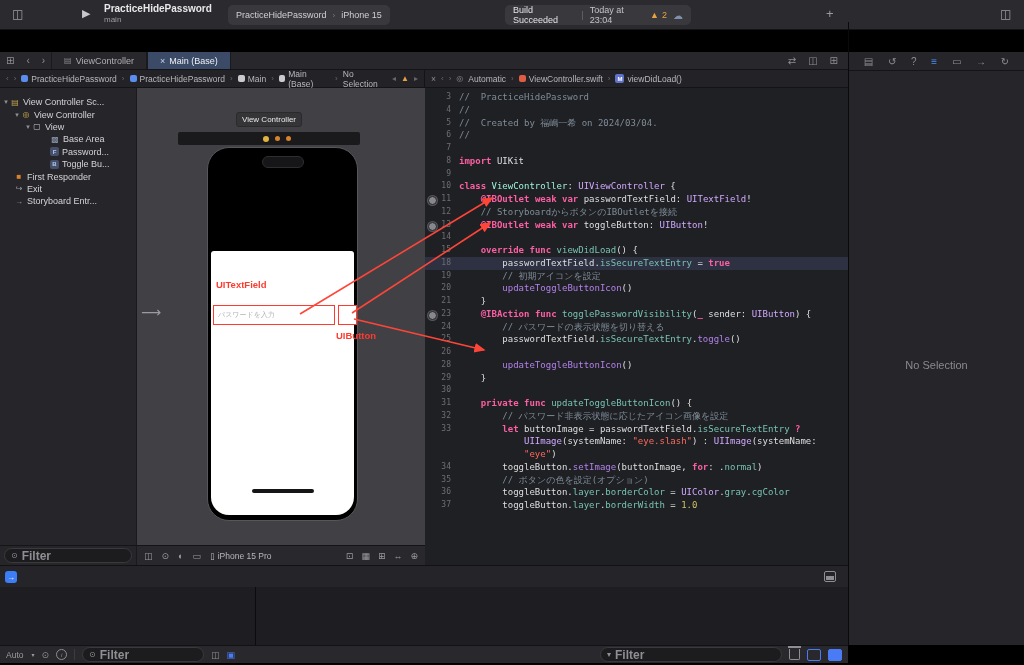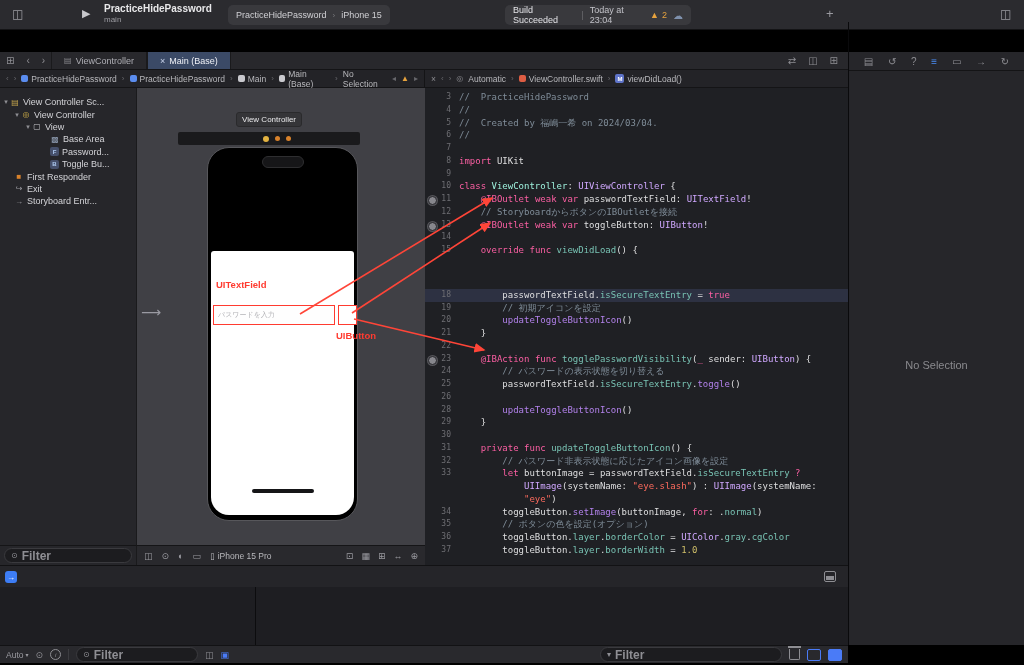--- a/index.html
+++ b/index.html
@@ -61,24 +61,24 @@
   #pw-field{left:5px;top:157px;width:122px;height:20px;background:#fefefe;border:1.5px solid #ff3b30;}
   #pw-placeholder{font-size:7px;color:#b0b0b4;line-height:17px;padding-left:4px;display:block;}
   #toggle-btn{left:130px;top:157px;width:19px;height:20px;background:#fff;border:1.5px solid #ff3b30;}
   #home-bar{left:50%;transform:translateX(-50%);top:341px;width:62px;height:4px;background:#151517;border-radius:2px;}
   .annot{color:#ff3b30;font-weight:bold;font-size:9.5px;}
   #annot-textfield{left:8px;top:131px;}
   #annot-button{left:128px;top:182px;}
   
   #editor{left:425px;top:88px;width:423px;height:477px;background:#1f2024;overflow:hidden;padding-top:3px;}
   .code-line{height:12.75px;line-height:12.75px;position:relative;padding-left:34px;white-space:pre;font-family:"DejaVu Sans Mono",monospace;font-size:9px;}
-  .code-line.hl{background:#2d3142;margin-top:32px;}
+  .code-line.hl{background:#2d3142;}
   .ln{position:absolute;left:0;top:0;width:26px;text-align:right;color:#6e6e73;font-size:8px;}
   .conn{position:absolute;left:3px;top:3px;width:7px;height:7px;border-radius:50%;background:#87878d;border:1px solid #26262a;box-shadow:0 0 0 1px #55555a;}
-  .tk-kw{color:#fc5fa3;font-weight:400}.tk-cm{color:#7f8c98}.tk-str{color:#fc6a5d}
+  .tk-kw{color:#fc5fa3;font-weight:700}.tk-cm{color:#7f8c98}.tk-str{color:#fc6a5d}
   .tk-num{color:#d0bf69}.tk-tyP{color:#d0a8ff}.tk-tyM{color:#9ef1dd}
   .tk-fnc{color:#b281eb}.tk-prp{color:#78c2b3}.tk-pl{color:#dfdfe0}
   
   #outline-filterbar{left:0;top:545px;width:137px;height:20px;background:#26262a;border-top:1px solid #151517;border-right:1px solid #1a1a1c;display:flex;align-items:center;padding:0 4px;}
   .filter-pill{background:#1c1c1f;border:1px solid #3a3a3e;border-radius:8px;height:13px;display:flex;align-items:center;gap:4px;padding:0 6px;flex:1;}
   .filter-pill .ph{color:#8e8e93;font-size:12px;font-weight:bold;}
   .filter-pill .fi{color:#8e8e93;font-size:8px;}
   #canvas-bar{left:137px;top:545px;width:288px;height:20px;background:#29292d;border-top:1px solid #151517;display:flex;align-items:center;gap:9px;padding:0 7px;color:#9a9aa0;font-size:9px;}
   #device-label{color:#b8b8bc;font-size:8.5px;display:flex;gap:3px;align-items:center;}
   #canvas-bar .right{margin-left:auto;display:flex;gap:8px;}
@@ -317,21 +317,20 @@
         <div class="code-line"><span class="ln">10</span><span><span class="tk-kw">class</span><span class="tk-pl"> </span><span class="tk-tyM">ViewController</span><span class="tk-pl">: </span><span class="tk-tyP">UIViewController</span><span class="tk-pl"> {</span></span></div>
         <div class="code-line"><span class="ln">11</span><span class="conn"></span><span><span class="tk-pl">    </span><span class="tk-kw">@IBOutlet</span><span class="tk-pl"> </span><span class="tk-kw">weak</span><span class="tk-pl"> </span><span class="tk-kw">var</span><span class="tk-pl"> passwordTextField: </span><span class="tk-tyP">UITextField</span><span class="tk-pl">!</span></span></div>
         <div class="code-line"><span class="ln">12</span><span><span class="tk-pl">    </span><span class="tk-cm">// StoryboardからボタンのIBOutletを接続</span></span></div>
         <div class="code-line"><span class="ln">13</span><span class="conn"></span><span><span class="tk-pl">    </span><span class="tk-kw">@IBOutlet</span><span class="tk-pl"> </span><span class="tk-kw">weak</span><span class="tk-pl"> </span><span class="tk-kw">var</span><span class="tk-pl"> toggleButton: </span><span class="tk-tyP">UIButton</span><span class="tk-pl">!</span></span></div>
         <div class="code-line"><span class="ln">14</span><span></span></div>
         <div class="code-line"><span class="ln">15</span><span><span class="tk-pl">    </span><span class="tk-kw">override</span><span class="tk-pl"> </span><span class="tk-kw">func</span><span class="tk-pl"> </span><span class="tk-prp">viewDidLoad</span><span class="tk-pl">() {</span></span></div>
         <div class="code-line hl"><span class="ln">18</span><span><span class="tk-pl">        passwordTextField.</span><span class="tk-prp">isSecureTextEntry</span><span class="tk-pl"> = </span><span class="tk-kw">true</span></span></div>
         <div class="code-line"><span class="ln">19</span><span><span class="tk-pl">        </span><span class="tk-cm">// 初期アイコンを設定</span></span></div>
         <div class="code-line"><span class="ln">20</span><span><span class="tk-pl">        </span><span class="tk-fnc">updateToggleButtonIcon</span><span class="tk-pl">()</span></span></div>
         <div class="code-line"><span class="ln">21</span><span><span class="tk-pl">    }</span></span></div>
-        <div class="code-line"><span class="ln">22</span><span></span></div>
         <div class="code-line"><span class="ln">23</span><span class="conn"></span><span><span class="tk-pl">    </span><span class="tk-kw">@IBAction</span><span class="tk-pl"> </span><span class="tk-kw">func</span><span class="tk-pl"> </span><span class="tk-prp">togglePasswordVisibility</span><span class="tk-pl">(</span><span class="tk-kw">_</span><span class="tk-pl"> sender: </span><span class="tk-tyP">UIButton</span><span class="tk-pl">) {</span></span></div>
         <div class="code-line"><span class="ln">24</span><span><span class="tk-pl">        </span><span class="tk-cm">// パスワードの表示状態を切り替える</span></span></div>
         <div class="code-line"><span class="ln">25</span><span><span class="tk-pl">        passwordTextField.</span><span class="tk-prp">isSecureTextEntry</span><span class="tk-pl">.</span><span class="tk-fnc">toggle</span><span class="tk-pl">()</span></span></div>
         <div class="code-line"><span class="ln">26</span><span></span></div>
         <div class="code-line"><span class="ln">28</span><span><span class="tk-pl">        </span><span class="tk-fnc">updateToggleButtonIcon</span><span class="tk-pl">()</span></span></div>
         <div class="code-line"><span class="ln">29</span><span><span class="tk-pl">    }</span></span></div>
         <div class="code-line"><span class="ln">30</span><span></span></div>
         <div class="code-line"><span class="ln">31</span><span><span class="tk-pl">    </span><span class="tk-kw">private</span><span class="tk-pl"> </span><span class="tk-kw">func</span><span class="tk-pl"> </span><span class="tk-prp">updateToggleButtonIcon</span><span class="tk-pl">() {</span></span></div>
         <div class="code-line"><span class="ln">32</span><span><span class="tk-pl">        </span><span class="tk-cm">// パスワード非表示状態に応じたアイコン画像を設定</span></span></div>
         <div class="code-line"><span class="ln">33</span><span><span class="tk-pl">        </span><span class="tk-kw">let</span><span class="tk-pl"> buttonImage = passwordTextField.</span><span class="tk-prp">isSecureTextEntry</span><span class="tk-pl"> </span><span class="tk-kw">?</span></span></div>
@@ -347,21 +346,21 @@
   <div id="debugstrip" class="abs">
     <span id="bp-btn" class="abs">→</span>
     <span id="console-toggle" class="abs"></span>
   </div>
 
   <div id="console" class="abs">
     <div id="console-div" class="abs"></div>
   </div>
 
   <div id="console-toolbar" class="abs">
-    <span style="display:flex;gap:2px;align-items:center;">
+    <span style="display:flex;gap:8px;align-items:center;">
       <span>Auto</span>
       <span style="font-size:6px;">▾</span>
     </span>
     <span class="ci">⊙</span>
     <span class="circ-i">i</span>
     <span class="vdiv"></span>
     <div id="cl-filter" class="filter-pill">
       <span class="fi">⊙</span>
       <span class="ph">Filter</span>
     </div>

